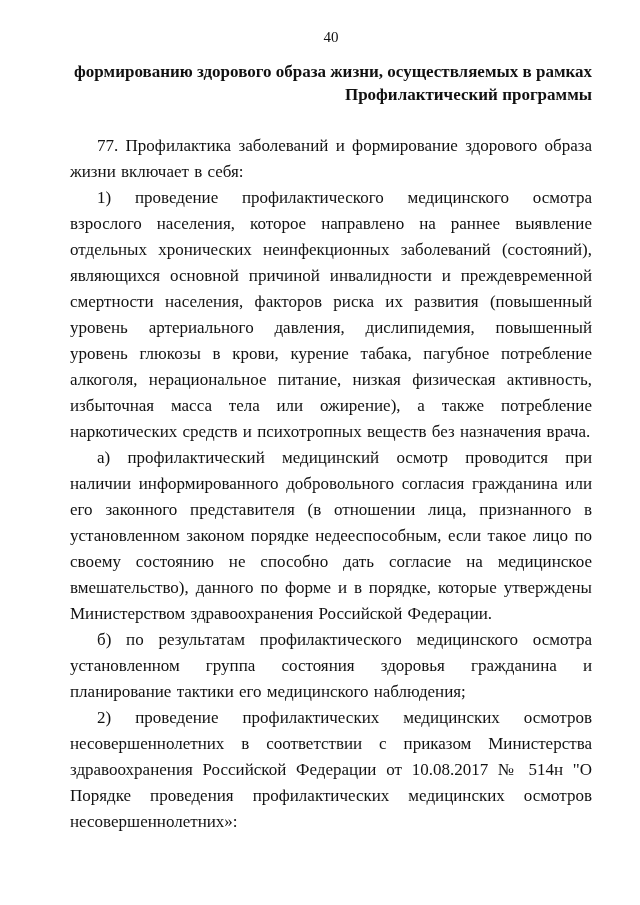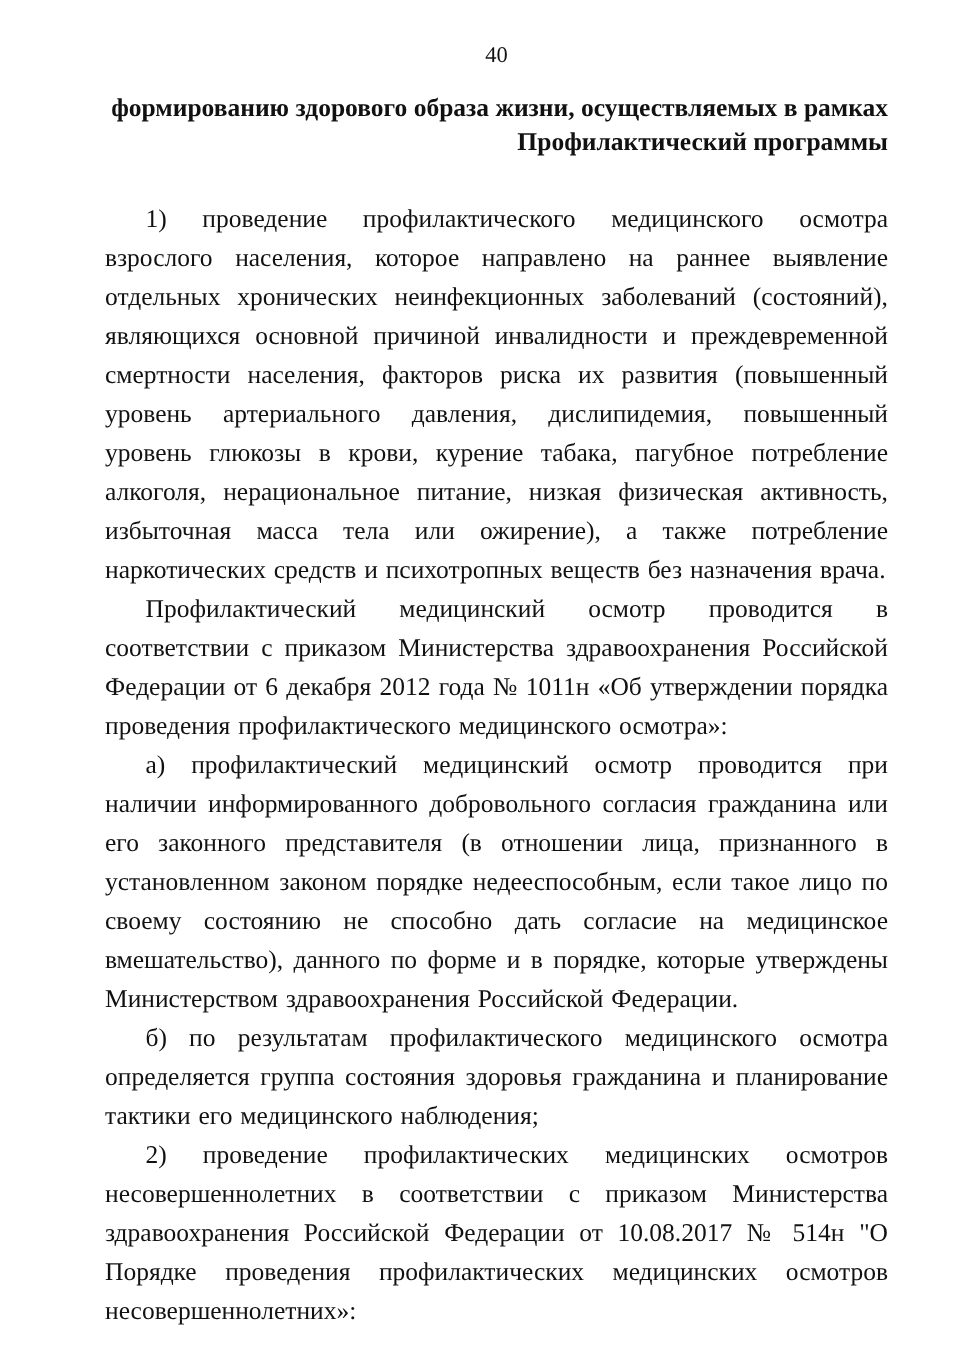--- a/index.html
+++ b/index.html
@@ -46,20 +46,20 @@
 
 <div class="page">
   <div class="page-number">40</div>
 
   <h1 class="heading">
     <span>формированию здорового образа жизни, осуществляемых в рамках</span><br>
     <span>Профилактический программы</span>
   </h1>
 
   <div class="body-text">
+    <p class="para">77. Профилактика заболеваний и формирование здорового образа жизни включает в себя:</p>
     <p class="para">1) проведение профилактического медицинского осмотра взрослого населения, которое направлено на раннее выявление отдельных хронических неинфекционных заболеваний (состояний), являющихся основной причиной инвалидности и преждевременной смертности населения, факторов риска их развития (повышенный уровень артериального давления, дислипидемия, повышенный уровень глюкозы в крови, курение табака, пагубное потребление алкоголя, нерациональное питание, низкая физическая активность, избыточная масса тела или ожирение), а также потребление наркотических средств и психотропных веществ без назначения врача.</p>
-    <p class="para">Профилактический медицинский осмотр проводится в соответствии с приказом Министерства здравоохранения Российской Федерации от 6 декабря 2012 года № 1011н «Об утверждении порядка проведения профилактического медицинского осмотра»:</p>
     <p class="para">а) профилактический медицинский осмотр проводится при наличии информированного добровольного согласия гражданина или его законного представителя (в отношении лица, признанного в установленном законом порядке недееспособным, если такое лицо по своему состоянию не способно дать согласие на медицинское вмешательство), данного по форме и в порядке, которые утверждены Министерством здравоохранения Российской Федерации.</p>
-    <p class="para">б) по результатам профилактического медицинского осмотра определяется группа состояния здоровья гражданина и планирование тактики его медицинского наблюдения;</p>
+    <p class="para">б) по результатам профилактического медицинского осмотра установленном группа состояния здоровья гражданина и планирование тактики его медицинского наблюдения;</p>
     <p class="para">2) проведение профилактических медицинских осмотров несовершеннолетних в соответствии с приказом Министерства здравоохранения Российской Федерации от 10.08.2017 № 514н "О Порядке проведения профилактических медицинских осмотров несовершеннолетних»:</p>
 
   </div>
 </div>
 
 </body></html>

